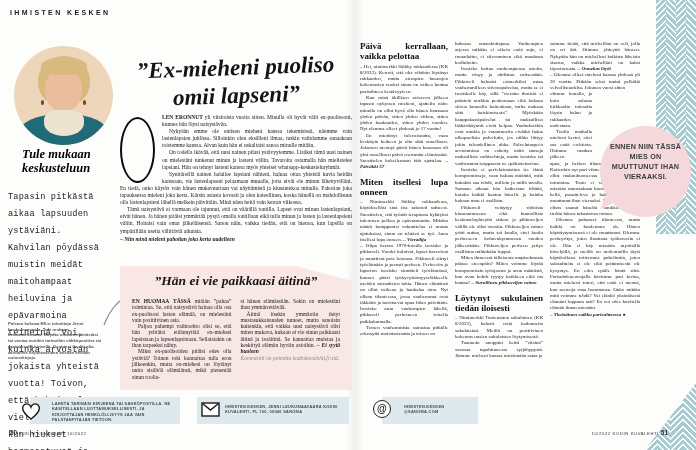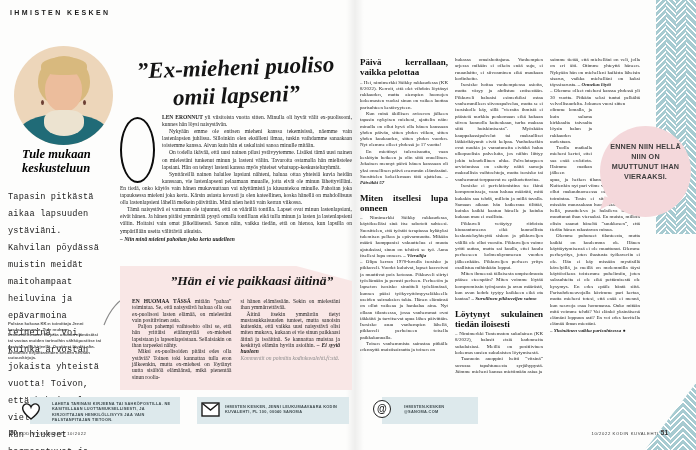--- a/index.html
+++ b/index.html
@@ -34,38 +34,38 @@
   .letter p{margin:0;text-indent:7px;}
   .letter p.first{text-indent:0;}
   .dropcap-box{float:left;width:42px;height:68px;}
   .dropcap{width:31px;height:62px;margin-top:3px;border:2.5px solid #0c0c0c;border-radius:50%;}
   .lead{font-weight:bold;}
   .sig{font-weight:bold;font-style:italic;}
   .letter .sigline{margin-top:1px;text-indent:0;}
   
   .pinkbox{left:120px;top:266px;width:232px;height:124px;background:#f9e7e6;
            clip-path:polygon(0 0,76% 0,100% 12%,100% 100%,0 100%);}
-  .pb-title{position:absolute;left:16px;top:7px;width:100%;text-align:center;font-style:italic;font-weight:bold;
+  .pb-title{position:absolute;left:0;top:7px;width:100%;text-align:center;font-style:italic;font-weight:bold;
             font-size:13.5px;color:#161616;}
   .pb-cols{position:absolute;left:12px;top:32px;width:208px;display:flex;gap:9px;}
   .pb-col{width:100px;font-size:5.5px;line-height:6.3px;text-align:justify;}
   .pb-col p{margin:0;text-indent:6px;}
   .pb-col p.first{text-indent:0;}
   .pb-note{margin-top:5px;font-style:italic;color:#8a8a8a;text-indent:0 !important;}
   
   .infobox{top:397px;height:27px;background:#dde9ec;}
   .infobox .txt{position:absolute;font-family:"Liberation Sans",sans-serif;font-size:3.9px;line-height:5.3px;
                 letter-spacing:.3px;color:#3e4a4e;font-weight:bold;text-transform:uppercase;}
   .icon-heart{left:20px;top:400px;}
   .icon-mail{left:201px;top:402px;}
   .icon-at{left:373px;top:400px;width:16px;height:16px;border:1.3px solid #222;border-radius:50%;
            font-family:"Liberation Sans",sans-serif;font-size:10px;font-weight:bold;color:#222;
            text-align:center;line-height:15px;background:#fff;}
   
-  .col{top:57px;height:337px;overflow:hidden;font-size:5px;line-height:6.3px;text-align:justify;}
+  .col{top:41px;height:337px;overflow:hidden;font-size:5px;line-height:6.3px;text-align:justify;}
   .col p{margin:0;text-indent:6px;}
   .col p.first{text-indent:0;}
   .col h3{margin:6px 0 2.5px 0;font-size:9px;line-height:10px;color:#101010;}
   .col h3.top{margin-top:0;}
   .h-tight{letter-spacing:-.2px;}
   .narrow{width:42px;}
   
   .bubble{left:600px;top:126px;width:91px;height:91px;border-radius:50%;background:#f4d8db;z-index:3;}
   .bubble .tail{position:absolute;left:2px;top:72px;width:0;height:0;border-style:solid;
                 border-width:14px 14px 0 0;border-color:#f4d8db transparent transparent transparent;
@@ -184,21 +184,21 @@
       <p class="first">olimme lomalla, ja kuin salama kirkkaalta taivaalta löysin halun ja rakkauden uudestaan.</p>
       <p>Tuolla matkalla mieheni kertoi, ettei saa enää erektiota. Haimme matkan jälkeen</p>
     </div>
     <p class="first">apua, ja hetken tilanne oli täydellinen. Kuitenkin nyt pari viime vuotta meillä ei ole ollut makuuhuoneessa oikeastaan mitään toimintaa. Tosin ei sitä toimintaa ole missään muussakaan huoneessa. Ennen niin hellä, pusutteleva ja halaileva mies on muuttunut ihan vieraaksi. En muista, milloin olisin saanut häneltä ”suukkosen”, että tiedän hänen rakastavan minua.</p>
     <p>Olemme puhuneet tilanteesta, mutta kaikki on kuulemma ok. Hänen käyttäytymisensä ei ole muuttunut. Olemme perheyritys, joten ihastusta työkaveriin ei ole. Hän ei käy missään mystisillä kävelyillä, ja meillä on molemmilla täysi käyttöoikeus toistemme puhelimiin, joten salasuhteita ei ole eikä pettämisestä ole kysymys. En edes epäile häntä siitä. Parisuhdeneuvojalla kävimme pari kertaa, mutta mieheni totesi, että enää ei mennä, kun neuvoja osaa hommansa. Onko mitään mitä voimme tehdä? Vai elänkö yksinäisenä elämäni loppuun asti? En voi edes kuvitella elämää ilman miestäni. </p>
     <p class="sig first">– Yksinäinen vaikka parisuhteessa ●</p>
   </div>
 
   <div class="abs bubble">
     <div class="tail"></div>
-    <div class="btxt">ENNEN NIIN HELLÄ NIIN ON MUUTTUNUT IHAN VIERAAKSI.</div>
+    <div class="btxt">ENNEN NIIN TÄSSÄ MIES ON MUUTTUNUT IHAN VIERAAKSI.</div>
   </div>
 
   <div class="abs infobox" style="left:30px;width:150px;">
     <div class="txt" style="left:22px;top:4px;width:122px;">Lähetä tarinasi kirjeenä tai sähköpostilla. Ne käsitellään luottamuksellisesti, ja kirjoittajan henkilöllisyys jää vain palstanpitäjän tietoon.</div>
   </div>
   <svg class="abs icon-heart" width="22" height="22" viewBox="0 0 22 22">
     <path d="M11 19 C 3 13, 1 8, 4 5 C 6.5 2.8, 10 4, 11 7 C 12 4, 15.5 2.8, 18 5 C 21 8, 19 13, 11 19 Z" fill="#ffffff" stroke="#1a1a1a" stroke-width="1.4"></path>
   </svg>
 
   <div class="abs infobox" style="left:197px;width:152px;">

